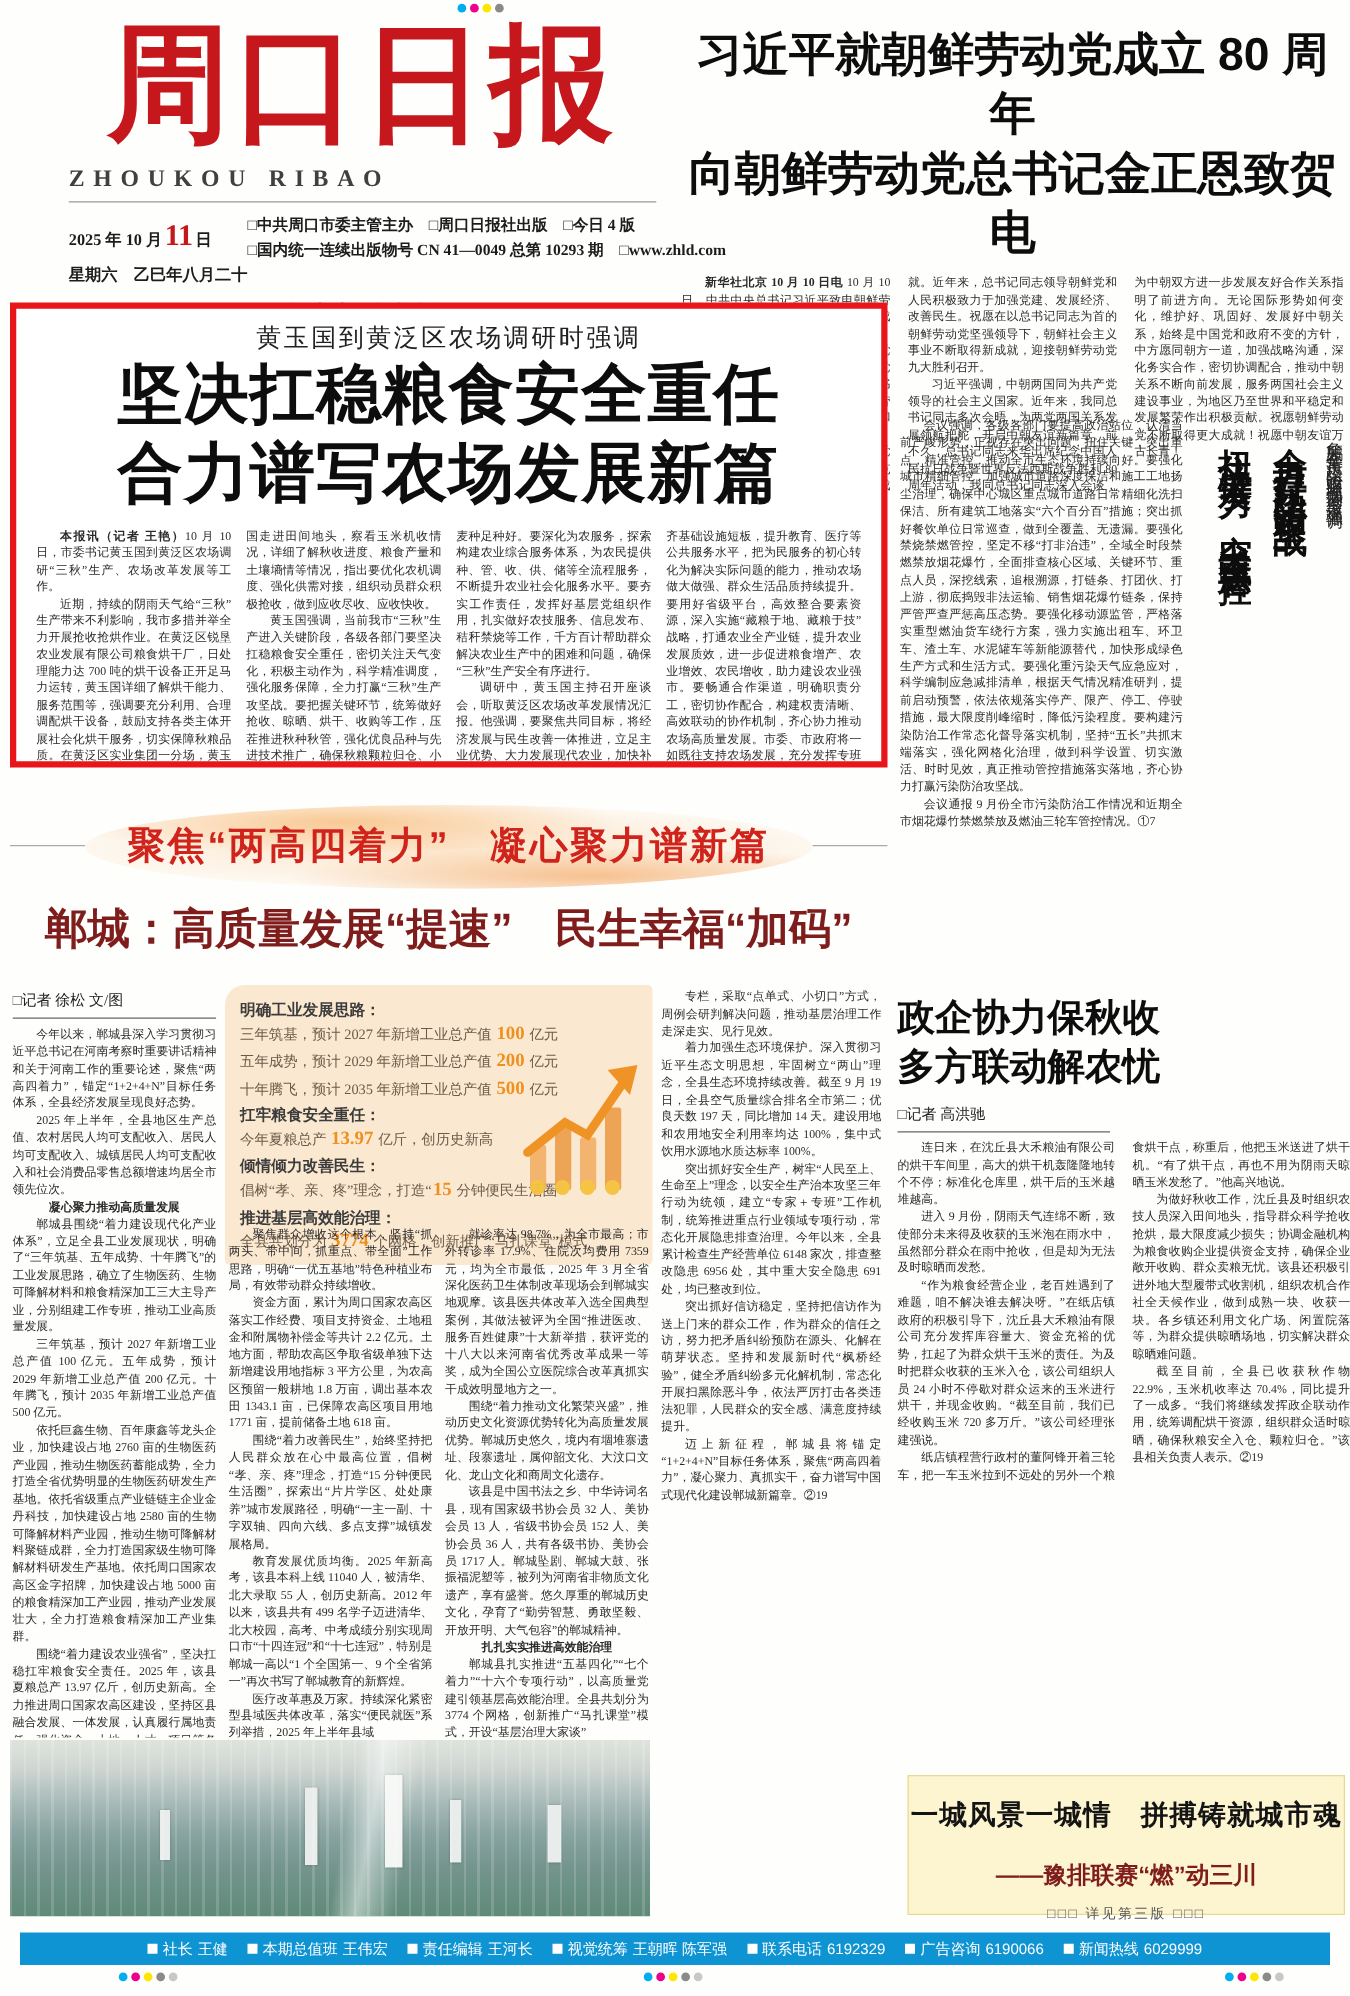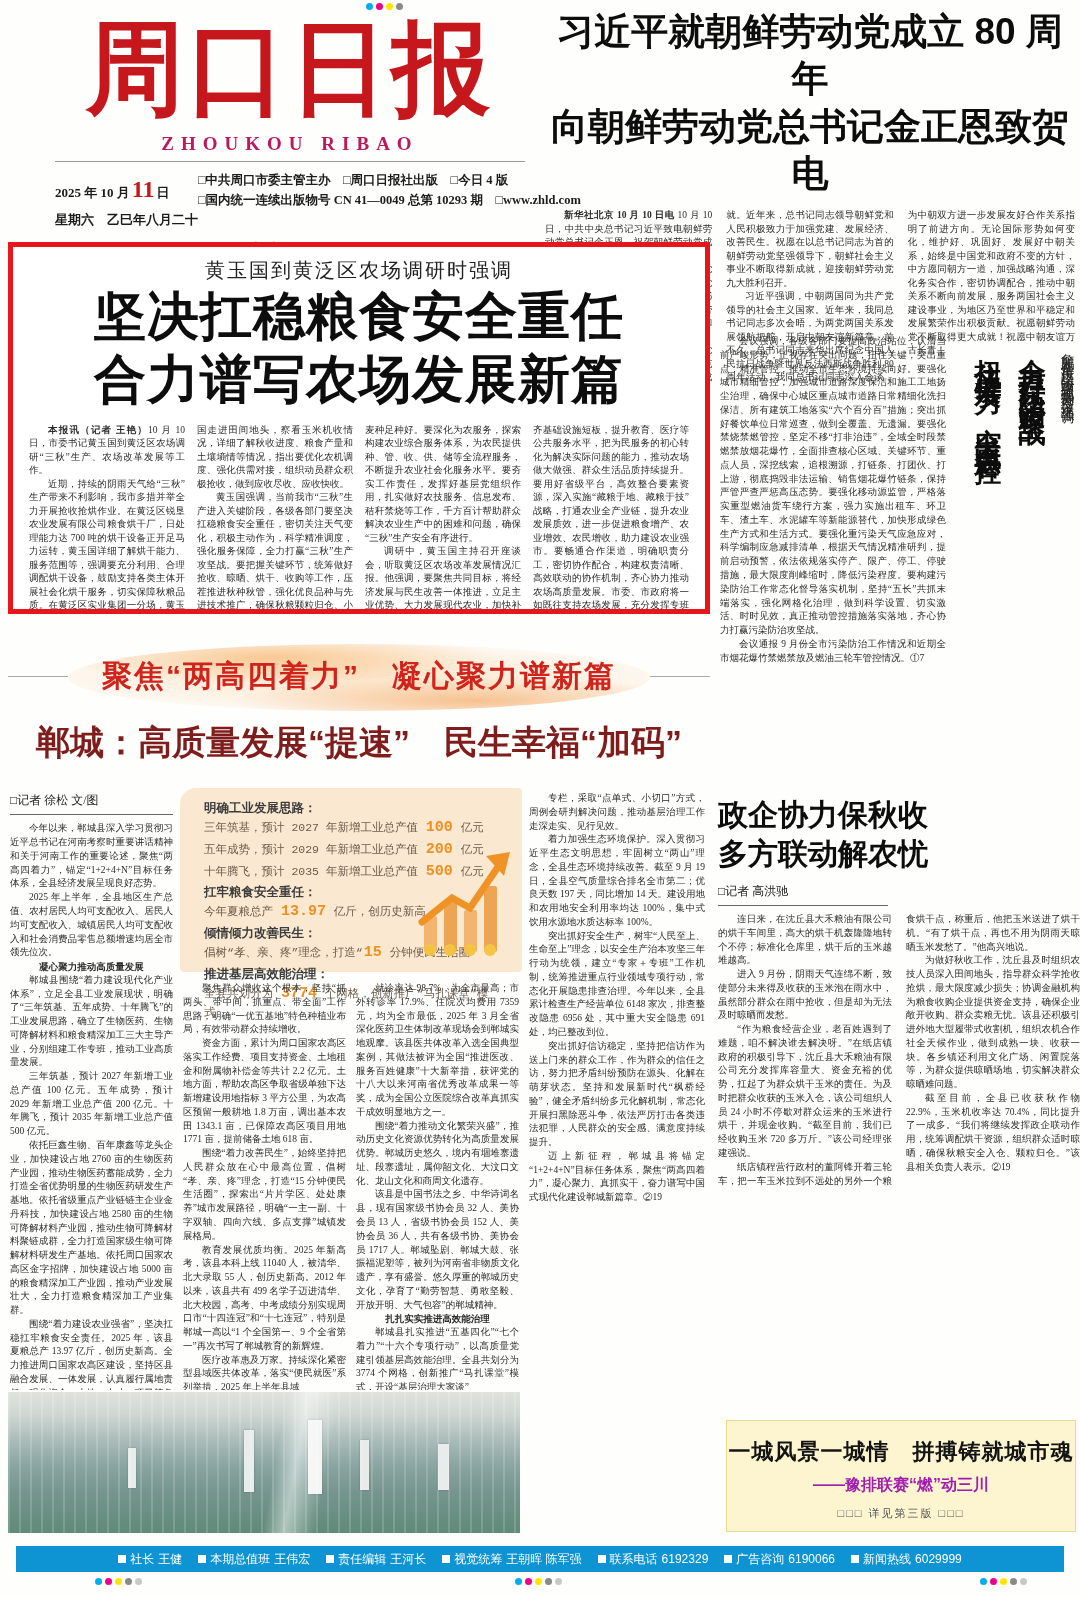--- a/index.html
+++ b/index.html
@@ -6,32 +6,32 @@
   body { background:#e9e9e6; font-family:"Liberation Serif", serif; }
   .page { position:relative; width:1080px; height:1597px; margin:0 auto; background:#fefefc; overflow:hidden; color:#1c1c1c; }
 
   
   .marks { position:absolute; display:flex; gap:3px; }
   .marks i { width:7px; height:7px; border-radius:50%; display:block; }
 
   
   .masthead { position:absolute; left:55px; top:8px; width:470px; }
   .mast-title { font-family:"Liberation Serif", serif; font-weight:900; color:#c5171c; font-size:98px; line-height:1.25; text-align:center; letter-spacing:4px; transform:scaleY(1.05); }
-  .mast-latin { text-align:center; font-weight:bold; font-size:19px; letter-spacing:7px; margin-top:2px; color:#be185d; }
+  .mast-latin { text-align:left; font-weight:bold; font-size:19px; letter-spacing:7px; margin-top:2px; color:#404040; }
   .mast-rule { border-top:1.5px solid #999; margin-top:6px; }
   .mast-info { display:flex; margin-top:8px; font-size:13px; font-weight:bold; line-height:1.65; }
   .date-col { width:175px; white-space:nowrap; }
   .date-day { color:#c5171c; font-size:24px; font-weight:bold; padding:0 2px; }
   .pub-col { flex:1; font-size:12.5px; white-space:nowrap; }
   .grade-row { display:flex; align-items:center; margin-top:8px; }
   .grade-bar { flex:1; height:9px; background:#147fa8; }
   .grade-text { color:#147fa8; font-weight:900; font-size:17px; padding:0 14px; font-family:"Liberation Sans", sans-serif; }
 
   
-  .tr-article { position:absolute; left:545px; top:8px; width:530px; }
+  .tr-article { position:absolute; left:545px; top:20px; width:530px; }
   .tr-article h1 { font-family:"Liberation Sans", sans-serif; font-weight:900; font-size:37px; line-height:1.28; text-align:center; letter-spacing:0px; color:#0d0d0d; }
   .tr-body { margin-top:12px; height:232px; overflow:hidden; column-count:3; column-gap:14px; font-size:9.5px; line-height:1.42; text-align:justify; color:#2a2a2a; }
 
   p { margin:0; text-indent:2em; }
   p b { font-weight:bold; }
   .subhead { text-indent:0; text-align:center; font-weight:bold; font-family:"Liberation Sans", sans-serif; }
 
   
   .lead-box { position:absolute; left:8px; top:242px; width:702px; height:372px; border:5px solid #e8151a; background:#fff; padding:10px 16px; }
   .lead-kicker { text-align:center; font-size:20px; color:#222; letter-spacing:2px; }
@@ -60,21 +60,21 @@
   
   .dc-headline { position:absolute; left:8px; top:720px; width:702px; text-align:center; font-family:"Liberation Sans", sans-serif; font-weight:900; font-size:34px; color:#7f1d1d; }
   .byline { font-size:12px; color:#222; border-bottom:1.5px solid #666; padding-bottom:5px; margin-bottom:7px; text-indent:0; }
   .dc-col { position:absolute; overflow:hidden; font-size:9.5px; line-height:1.45; text-align:justify; color:#2a2a2a; }
   #dc-col1 { left:10px;  top:792px; width:163px; height:598px; }
   #dc-col2 { left:183px; top:982px; width:163px; height:408px; }
   #dc-col3 { left:356px; top:982px; width:163px; height:408px; }
   #dc-col4 { left:529px; top:792px; width:176px; height:736px; }
 
   
-  .infographic { position:absolute; left:180px; top:788px; width:342px; height:184px; background:#fbe8d0; border-radius:16px 4px 4px 4px; padding:10px 24px; font-family:Liberation Mono, monospace; }
+  .infographic { position:absolute; left:180px; top:788px; width:342px; height:224px; background:#fbe8d0; border-radius:16px 4px 4px 4px; padding:10px 12px; font-family:Liberation Serif, serif; }
   .ig-h { font-weight:bold; font-size:12.5px; color:#3c3c3c; margin-top:2px; }
   .ig-l { font-size:11.5px; color:#6b5b4a; line-height:1.45; }
   .ig-num { color:#ef8f1d; font-weight:900; font-size:15px; padding:0 1px; }
   .ig-chart { position:absolute; right:8px; top:58px; opacity:.95; }
 
   
   .photo { position:absolute; left:8px; top:1392px; width:512px; height:141px; overflow:hidden;
      background:linear-gradient(180deg,#dfe3dc 0%,#cfd6d2 16%,#aebfbc 32%,#8aa5a2 52%,#74958d 72%,#5f8a78 100%); }
   .photo::after { content:""; position:absolute; inset:0;
      background:repeating-linear-gradient(90deg, rgba(255,255,255,.16) 0 2px, transparent 2px 11px),
@@ -84,21 +84,21 @@
 
   
   .qy-article { position:absolute; left:718px; top:795px; width:362px; }
   .qy-article h2 { font-family:"Liberation Sans", sans-serif; font-weight:900; font-size:30px; line-height:1.3; text-align:left; color:#0d0d0d; }
   .qy-byline { width:170px; margin-top:10px; }
   .qy-body { margin-top:4px; height:498px; overflow:hidden; column-count:2; column-gap:14px; font-size:9.5px; line-height:1.45; text-align:justify; color:#2a2a2a; }
 
   
   .promo-box { position:absolute; left:726px; top:1420px; width:350px; height:112px; background:#fdf5d0; border:1px solid #ecd98e; text-align:center; padding-top:16px; font-family:"Liberation Sans", sans-serif; }
   .promo-title { font-weight:900; font-size:22px; color:#141414; letter-spacing:1px; }
-  .promo-sub { font-weight:900; font-size:16px; color:#a21caf; margin-top:8px; }
+  .promo-sub { font-weight:900; font-size:19px; color:#7f1d1d; margin-top:20px; }
   .promo-note { font-size:11px; color:#555; margin-top:10px; letter-spacing:2px; }
 
   
   .footer-bar { position:absolute; left:16px; top:1546px; width:1048px; height:26px; background:#0e93d3; color:#fff; display:flex; align-items:center; justify-content:center; gap:16px; font-size:12px; font-family:"Liberation Sans", sans-serif; white-space:nowrap; }
   .fitem { display:flex; align-items:center; gap:4px; }
   .fsq { width:8px; height:8px; background:#fff; display:inline-block; }
 </style>
 </head>
 <body>
 

